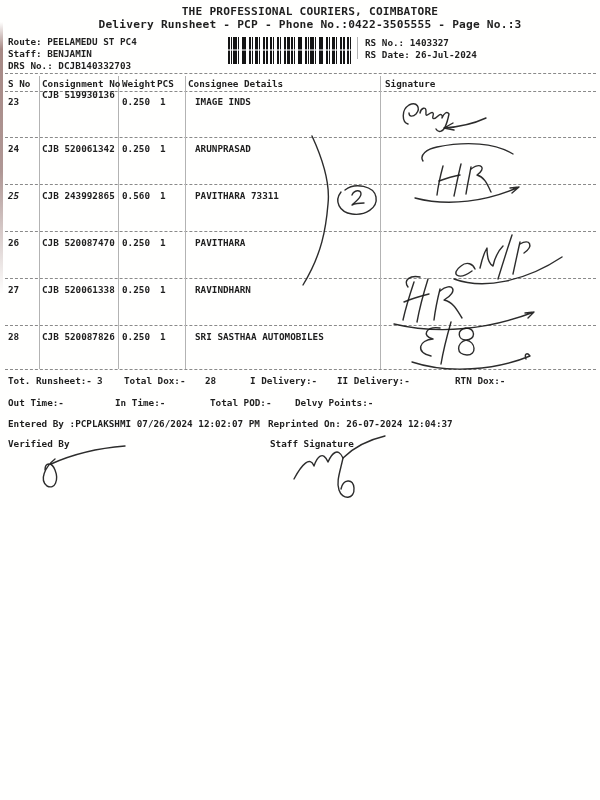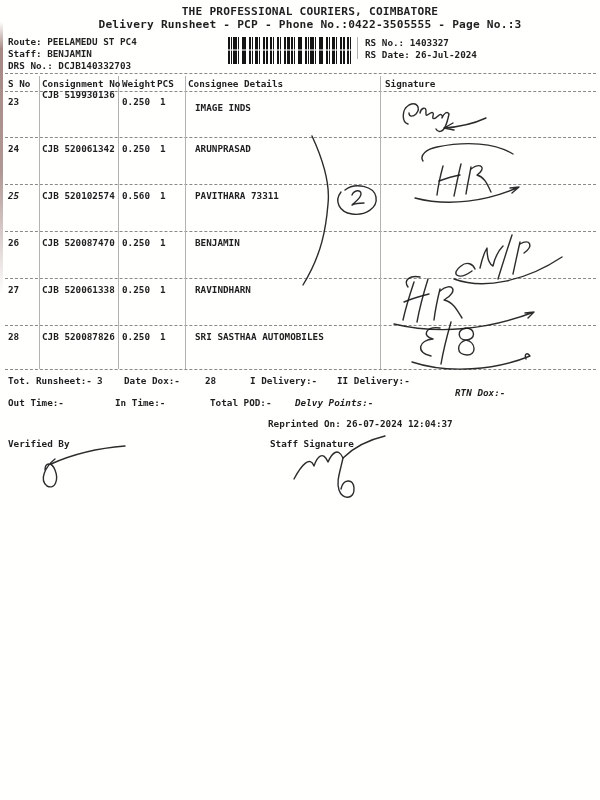--- a/index.html
+++ b/index.html
@@ -60,42 +60,42 @@
   <div class="t" style="left:122px;top:79px;">Weight</div>
   <div class="t" style="left:157px;top:79px;">PCS</div>
   <div class="t" style="left:188px;top:79px;">Consignee Details</div>
   <div class="t" style="left:385px;top:79px;">Signature</div>
 
   <div>
     <span class="t" style="left:8px;top:97px;">23</span>
     <span class="t" style="left:42px;top:90px;">CJB 519930136</span>
     <span class="t" style="left:122px;top:97px;">0.250</span>
     <span class="t" style="left:160px;top:97px;">1</span>
-    <span class="t" style="left:195px;top:103px;">IMAGE INDS</span>
+    <span class="t" style="left:195px;top:97px;">IMAGE INDS</span>
   </div>
   <div>
     <span class="t" style="left:8px;top:144px;">24</span>
     <span class="t" style="left:42px;top:144px;">CJB 520061342</span>
     <span class="t" style="left:122px;top:144px;">0.250</span>
     <span class="t" style="left:160px;top:144px;">1</span>
     <span class="t" style="left:195px;top:144px;">ARUNPRASAD</span>
   </div>
   <div>
     <span class="t" style="left:8px;top:191px;font-style:italic;">25</span>
-    <span class="t" style="left:42px;top:191px;">CJB 520102574</span>
+    <span class="t" style="left:42px;top:191px;">CJB 243992865</span>
     <span class="t" style="left:122px;top:191px;">0.560</span>
     <span class="t" style="left:160px;top:191px;">1</span>
     <span class="t" style="left:195px;top:191px;">PAVITHARA 73311</span>
   </div>
   <div>
     <span class="t" style="left:8px;top:238px;">26</span>
     <span class="t" style="left:42px;top:238px;">CJB 520087470</span>
     <span class="t" style="left:122px;top:238px;">0.250</span>
     <span class="t" style="left:160px;top:238px;">1</span>
-    <span class="t" style="left:195px;top:238px;">BENJAMIN</span>
+    <span class="t" style="left:195px;top:238px;">PAVITHARA</span>
   </div>
   <div>
     <span class="t" style="left:8px;top:285px;">27</span>
     <span class="t" style="left:42px;top:285px;">CJB 520061338</span>
     <span class="t" style="left:122px;top:285px;">0.250</span>
     <span class="t" style="left:160px;top:285px;">1</span>
     <span class="t" style="left:195px;top:285px;">RAVINDHARN</span>
   </div>
   <div>
     <span class="t" style="left:8px;top:332px;">28</span>
@@ -148,31 +148,32 @@
 
   <svg class="sig" style="left:404px;top:319px;" width="132" height="52" viewBox="0 0 132 52">
     <path d="M36,9 C22,7 17,17 29,20 C15,21 11,33 27,37"></path>
     <path d="M47,3 C43,17 39,33 37,45"></path>
     <path d="M62,9 C52,11 54,21 62,21 C72,21 72,9 62,9 M62,21 C52,24 52,36 63,36 C73,36 72,23 62,21"></path>
     <path d="M8,43 C44,55 92,51 126,37 C123,33 120,35 122,40"></path>
   </svg>
 
   <div class="t" style="left:8px;top:376px;">Tot. Runsheet:-</div>
   <div class="t" style="left:97px;top:376px;">3</div>
-  <div class="t" style="left:124px;top:376px;">Date Dox:-</div>
+  <div class="t" style="left:124px;top:376px;">Total Dox:-</div>
   <div class="t" style="left:205px;top:376px;">28</div>
   <div class="t" style="left:250px;top:376px;text-align:center;">I Delivery:-</div>
   <div class="t" style="left:337px;top:376px;">II Delivery:-</div>
-  <div class="t" style="left:455px;top:388px;font-style:italic;">RTN Dox:-</div>
+  <div class="t" style="left:455px;top:376px;">RTN Dox:-</div>
 
   <div class="t" style="left:8px;top:398px;">Out Time:-</div>
   <div class="t" style="left:115px;top:398px;">In Time:-</div>
   <div class="t" style="left:210px;top:398px;">Total POD:-</div>
-  <div class="t" style="left:295px;top:398px;font-style:italic;">Delvy Points:-</div>
+  <div class="t" style="left:295px;top:398px;">Delvy Points:-</div>
 
+  <div class="t" style="left:8px;top:419px;">Entered By :PCPLAKSHMI 07/26/2024 12:02:07 PM</div>
   <div class="t" style="left:268px;top:419px;">Reprinted On: 26-07-2024 12:04:37</div>
 
   <div class="t" style="left:8px;top:439px;">Verified By</div>
   <div class="t" style="left:270px;top:439px;">Staff Signature</div>
 
   <svg class="sig" style="left:28px;top:437px;" width="105" height="52" viewBox="0 0 105 52">
     <path d="M27,22 C17,30 11,43 19,49 C27,53 31,43 27,33 C24,25 17,25 17,33"></path>
     <path d="M23,27 C45,17 72,11 97,9"></path>
   </svg>
 

